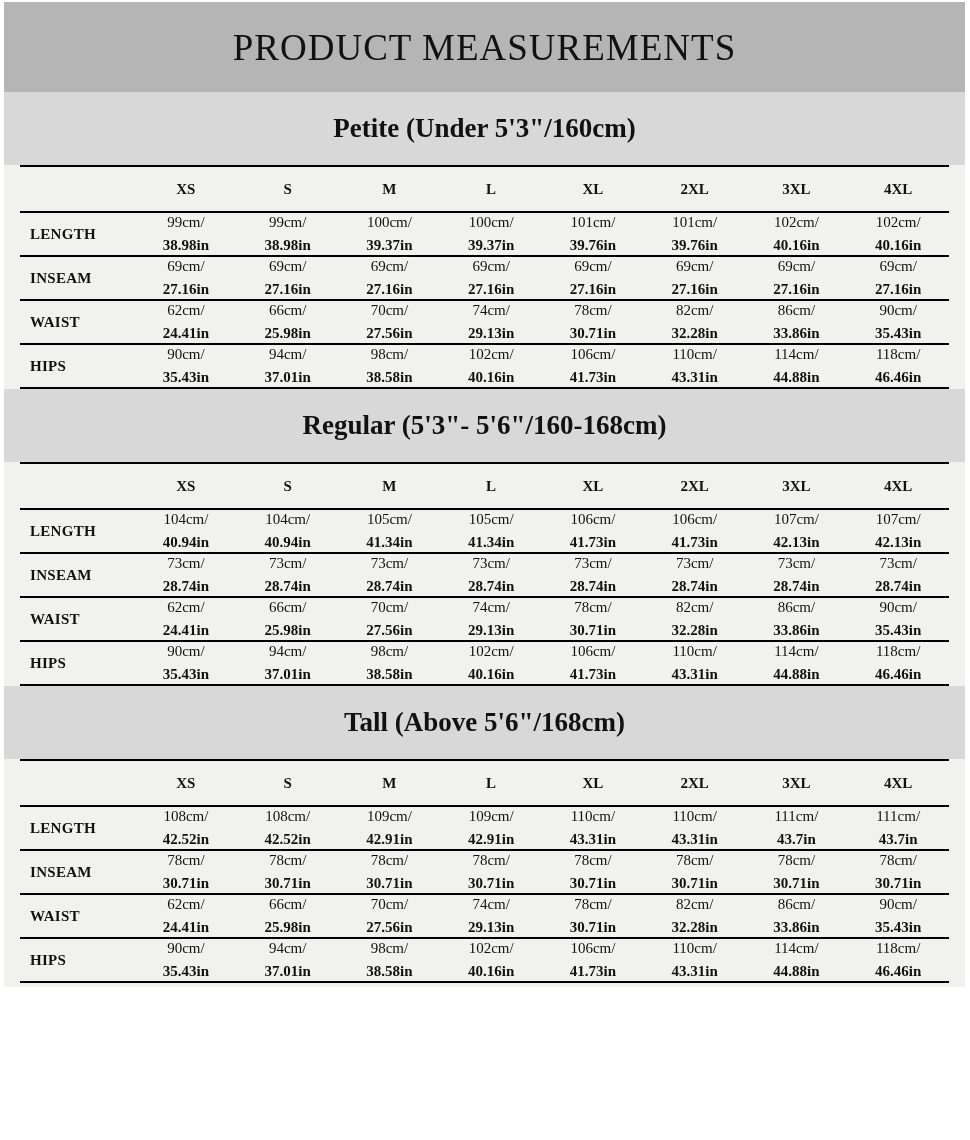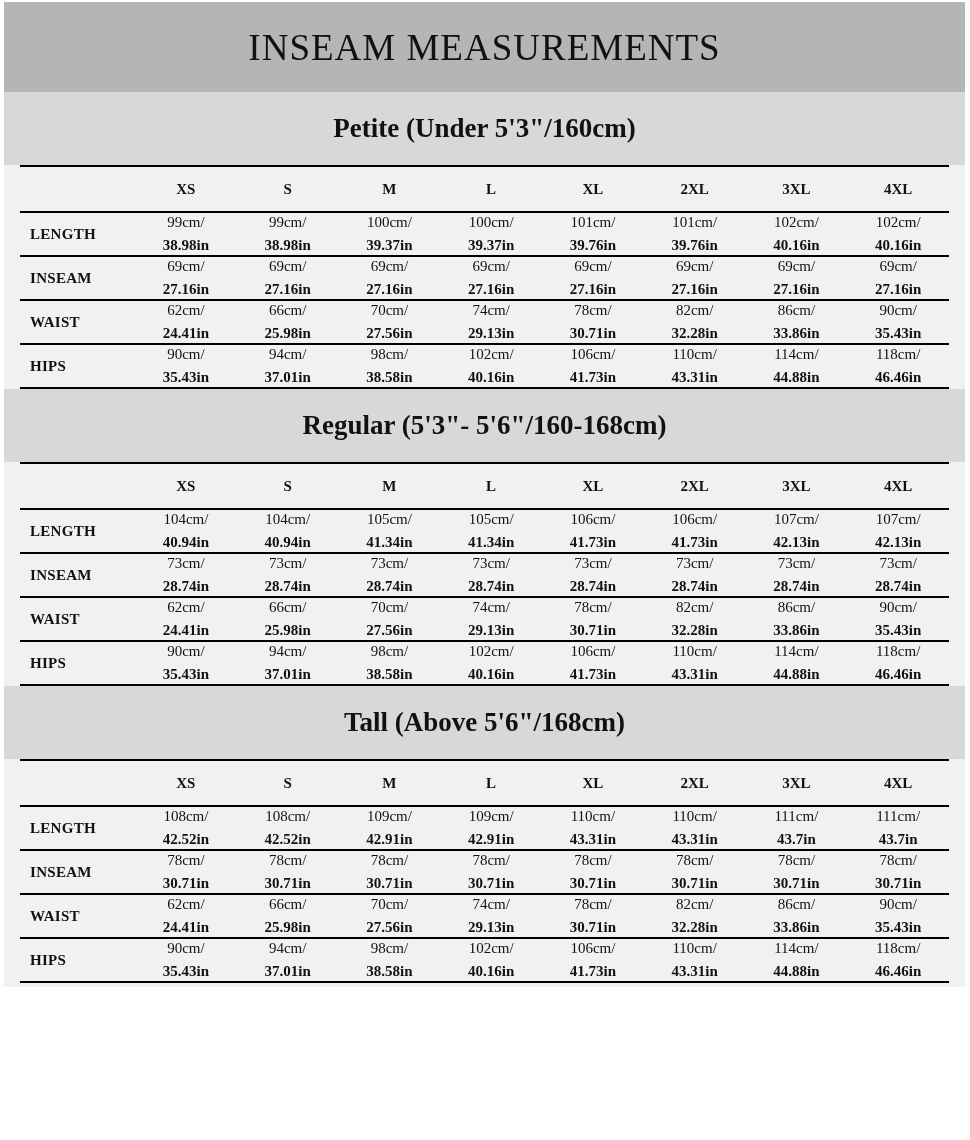--- a/index.html
+++ b/index.html
@@ -74,21 +74,21 @@
     letter-spacing:0.3px;
   }
   .size-cell{font-weight:bold;}
   .in{font-weight:bold;}
 </style>
 </head>
 <body>
 
 <div class="page">
   <header class="title-band">
-    <h1 class="page-title">INSEAM MEASUREMENTS</h1>
+    <h1 class="page-title">PRODUCT MEASUREMENTS</h1>
   </header>
   <div id="sections">
       <section>
         <div class="section-band">
           <h2 class="section-title">Petite (Under 5'3"/160cm)</h2>
         </div>
         <div class="mtable">
           <div class="row header-row">
             <div class="cell label-cell"></div>
             <div class="cell size-cell">XS</div>

